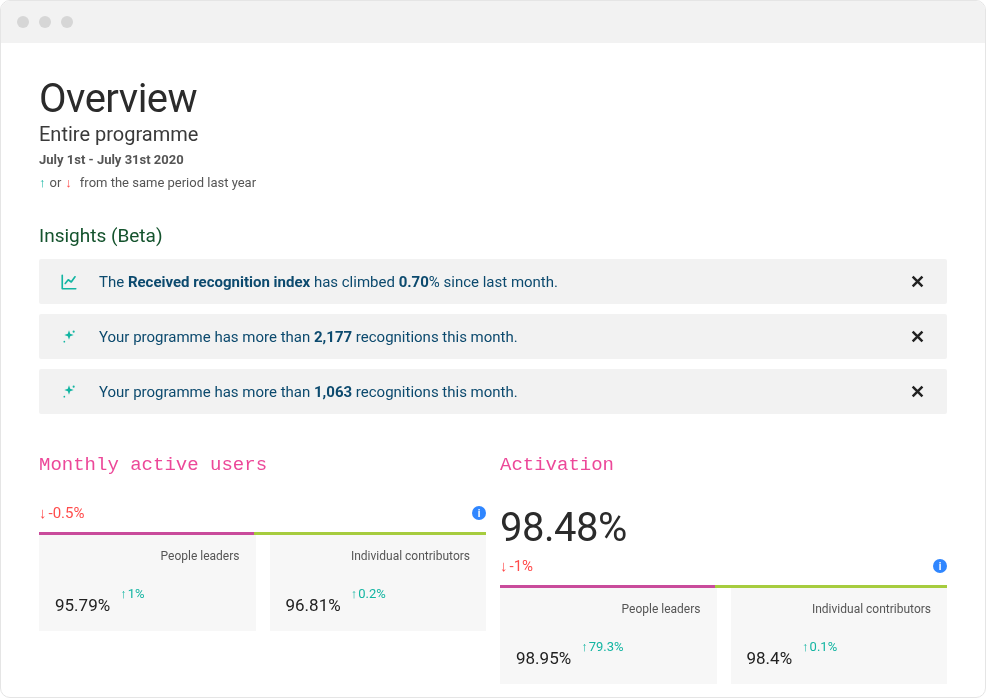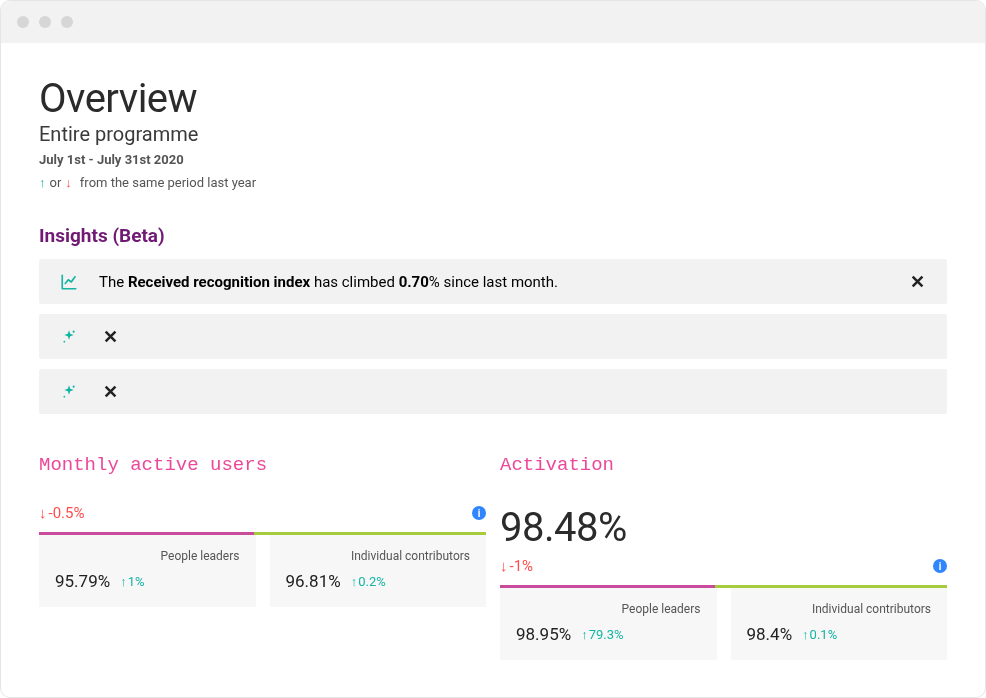--- a/index.html
+++ b/index.html
@@ -9,45 +9,45 @@
 .traffic-dot { width: 12px; height: 12px; border-radius: 50%; background: #d6d6d6; }
 .content { padding: 32px 38px 24px 38px; flex: 1; overflow: auto; }
 
 .page-title { font-size: 40px; font-weight: 400; color: #2b2b2b; letter-spacing: -0.5px; }
 .subtitle { font-size: 20px; color: #3a3a3a; margin-top: 0; font-weight: 400; }
 .date-range { font-size: 13px; color: #555; margin-top: 6px; font-weight: bold; }
 .legend { font-size: 13px; color: #555; margin-top: 8px; display: flex; align-items: center; gap: 4px; }
 .arrow-up { color: #13b5a2; font-weight: 600; }
 .arrow-down { color: #ff4b4b; font-weight: 600; }
 
-.section-heading { font-size: 19px; color: #701a75; margin-top: 34px; margin-bottom: 12px; font-weight: 700; }
+.section-heading { font-size: 19px; color: #14532d; margin-top: 34px; margin-bottom: 12px; font-weight: 400; }
 
 .insight-row { background: #f2f2f2; padding: 12px 18px; display: flex; align-items: center; margin-bottom: 10px; border-radius: 2px; }
 .insight-icon { width: 24px; color: #13b5a2; margin-right: 18px; display: flex; align-items: center; justify-content: center; }
-.insight-text { flex: 1; font-size: 15px; color: #000000; }
+.insight-text { flex: 1; font-size: 15px; color: #0c4a6e; }
 .insight-text b { font-weight: 700; }
 .insight-close { font-size: 18px; font-weight: 700; color: #222; cursor: pointer; padding: 0 4px; }
 
 .metrics-row { display: flex; gap: 14px; margin-top: 40px; }
 .metric-card { flex: 1; }
 .metric-title { font-size: 19px; color: #ec4899; font-weight: 400; margin-bottom: 28px; font-family: Liberation Mono, monospace; }
 .metric-value { font-size: 40px; color: #2b2b2b; font-weight: 400; letter-spacing: -0.5px; margin-bottom: 6px; }
 .metric-delta-row { display: flex; align-items: center; }
 .metric-delta { color: #ff4b4b; font-size: 15px; display: flex; align-items: center; gap: 2px; }
 .info-dot { margin-left: auto; width: 14px; height: 14px; background: #2f86ff; border-radius: 50%; color: #fff; font-size: 10px; display: flex; align-items: center; justify-content: center; font-weight: 700; cursor: pointer; }
 
 .bar-track { height: 3px; width: 100%; margin-top: 10px; display: flex; }
 .bar-seg-a { background: #c94b9b; }
 .bar-seg-b { background: #a6cc3e; }
 
 .breakdown-row { display: flex; gap: 14px; margin-top: 0; }
 .breakdown-cell { flex: 1; background: #f7f7f7; padding: 14px 16px 16px 16px; }
 .breakdown-label { font-size: 12px; color: #555; margin-bottom: 8px; text-align: right; }
 .breakdown-value-row { display: flex; align-items: center; gap: 10px; }
-.breakdown-value { font-size: 17px; color: #222; }
+.breakdown-value { font-size: 17px; color: #222; margin-top: 24px; }
 .breakdown-delta { color: #13b5a2; font-size: 13px; display: flex; align-items: center; gap: 1px; }
 </style>
 </head>
 <body>
 
 <div class="window">
   <div class="titlebar">
     <div class="traffic-dot"></div>
     <div class="traffic-dot"></div>
     <div class="traffic-dot"></div>
@@ -79,30 +79,32 @@
           <div class="insight-close">✕</div>
         </div>
         <div class="insight-row">
           <div class="insight-icon">
             <svg width="16" height="16" viewBox="0 0 24 24" fill="currentColor">
               <path d="M12 2l1.8 5.2L19 9l-5.2 1.8L12 16l-1.8-5.2L5 9l5.2-1.8z"></path>
               <circle cx="19" cy="4" r="1.6"></circle>
               <circle cx="5" cy="19" r="1.3"></circle>
             </svg>
           </div>
+          <div class="insight-text">Your programme has more than <b>2,177</b> recognitions this month.</div>
           <div class="insight-close">✕</div>
         </div>
         <div class="insight-row">
           <div class="insight-icon">
             <svg width="16" height="16" viewBox="0 0 24 24" fill="currentColor">
               <path d="M12 2l1.8 5.2L19 9l-5.2 1.8L12 16l-1.8-5.2L5 9l5.2-1.8z"></path>
               <circle cx="19" cy="4" r="1.6"></circle>
               <circle cx="5" cy="19" r="1.3"></circle>
             </svg>
           </div>
+          <div class="insight-text">Your programme has more than <b>1,063</b> recognitions this month.</div>
           <div class="insight-close">✕</div>
         </div>
       </div>
 
     <div class="metrics-row" id="metrics-container">
         <div class="metric-card">
           <div class="metric-title">Monthly active users</div>
           <div class="metric-delta-row">
             <div class="metric-delta">
               <span>↓</span>

